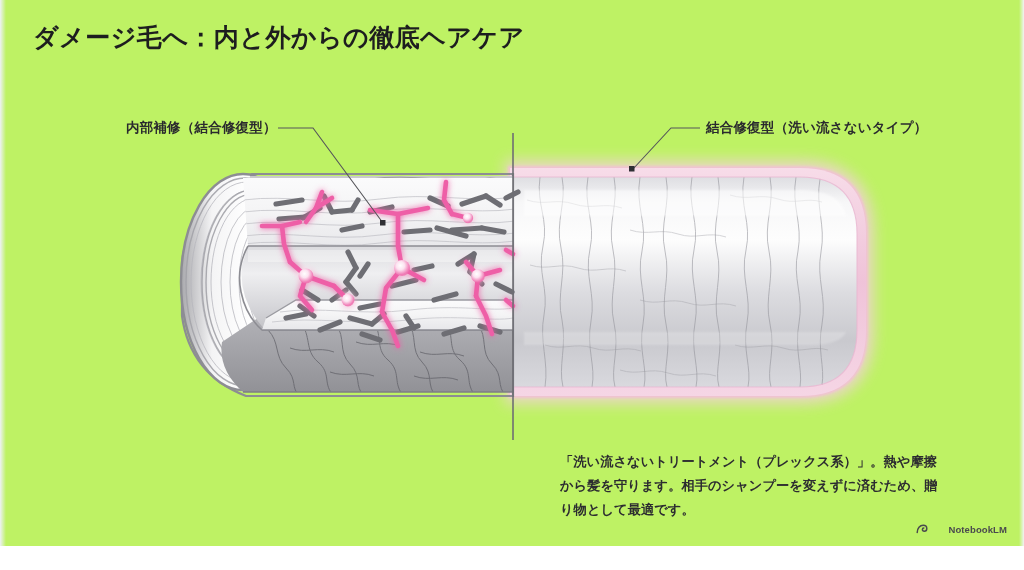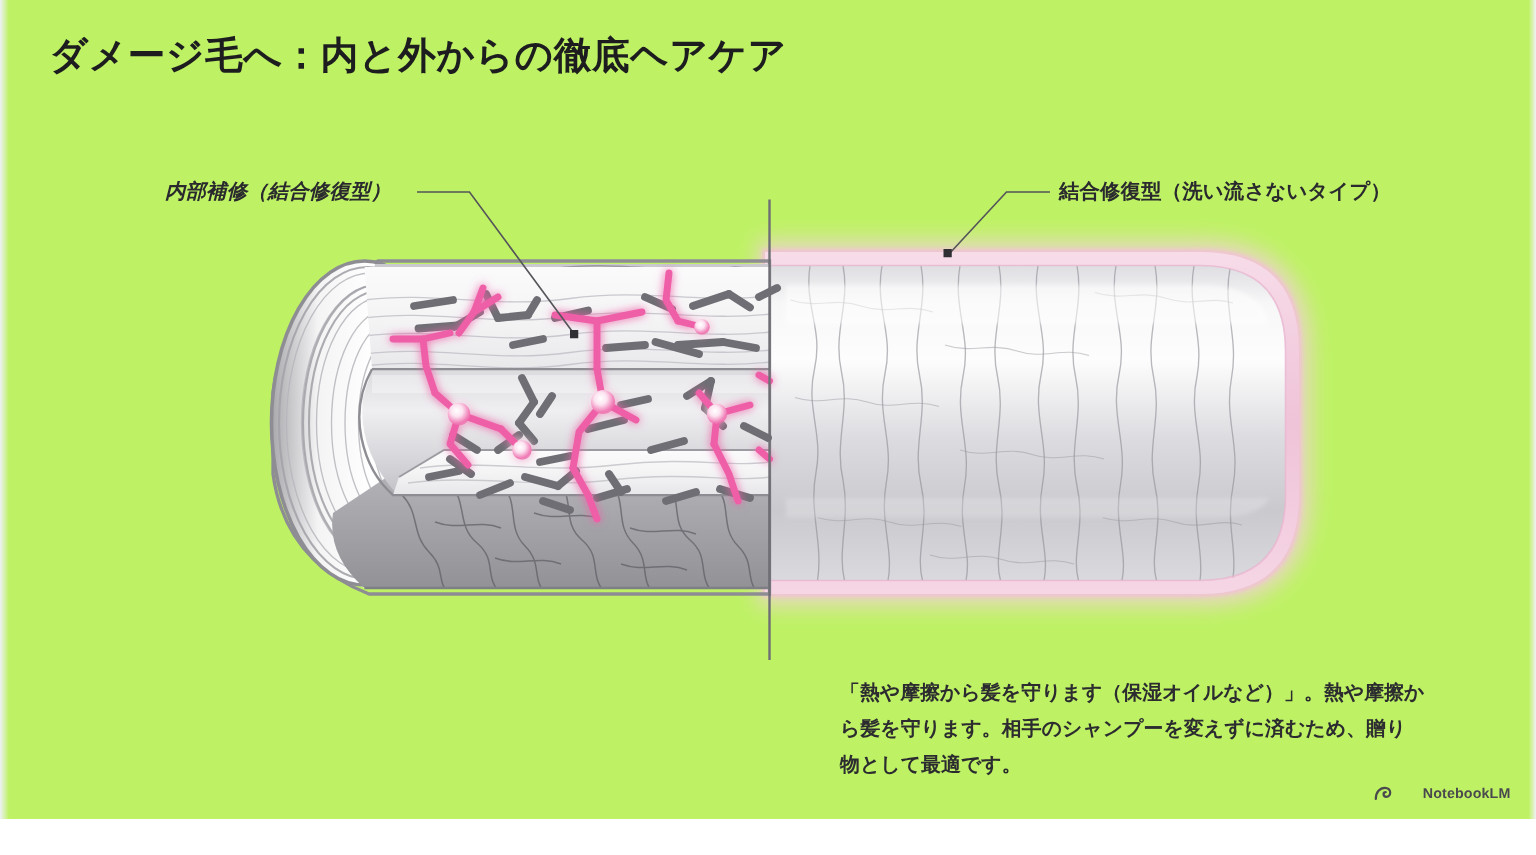--- a/index.html
+++ b/index.html
@@ -49,21 +49,21 @@
 
   .callout-label {
     position: absolute;
     font-size: 13.5px;
     line-height: 18px;
     font-weight: 700;
     color: #2a2a2e;
     white-space: nowrap;
     letter-spacing: 0.2px;
   }
-  #label-left  { left: 110px; top: 119px; font-style: italic; }
+  #label-left  { left: 126px; top: 119px; }
   #label-right { left: 706px; top: 119px; }
 
   #figure-layer {
     position: absolute;
     left: 0; top: 0;
     width: 1024px;
     height: 570px;
     pointer-events: none;
   }
 
@@ -400,21 +400,21 @@
       <path d="M700,128 L671,128 L633,169"></path>
       <rect x="629" y="166" width="5.5" height="5.5" fill="#2f2f34" stroke="none"></rect>
     </g>
   </svg>
 
   <div class="callout-label" id="label-left">内部補修（結合修復型）</div>
 
   <div class="callout-label" id="label-right">結合修復型（洗い流さないタイプ）</div>
 
 
-  <div class="caption" id="caption-right">「熱や摩擦から髪を守ります（保湿オイルなど）」。熱や摩擦から髪を守ります。相手のシャンプーを変えずに済むため、贈り物として最適です。</div>
+  <div class="caption" id="caption-right">「洗い流さないトリートメント（プレックス系）」。熱や摩擦から髪を守ります。相手のシャンプーを変えずに済むため、贈り物として最適です。</div>
 
   <div id="watermark">
     <svg width="12" height="12" viewBox="0 0 12 12" xmlns="http://www.w3.org/2000/svg">
       <path d="M1.2,9.6 C1.2,5.0 4.0,2.2 7.2,2.2 C9.4,2.2 10.8,3.6 10.8,5.4 C10.8,7.0 9.7,8.2 8.3,8.2 C7.2,8.2 6.4,7.5 6.4,6.5 C6.4,5.7 7.0,5.1 7.8,5.1" fill="none" stroke="#4a4a4e" stroke-width="1.5" stroke-linecap="round"></path>
     </svg>
     <span>NotebookLM</span>
   </div>
 
 </div>
 

